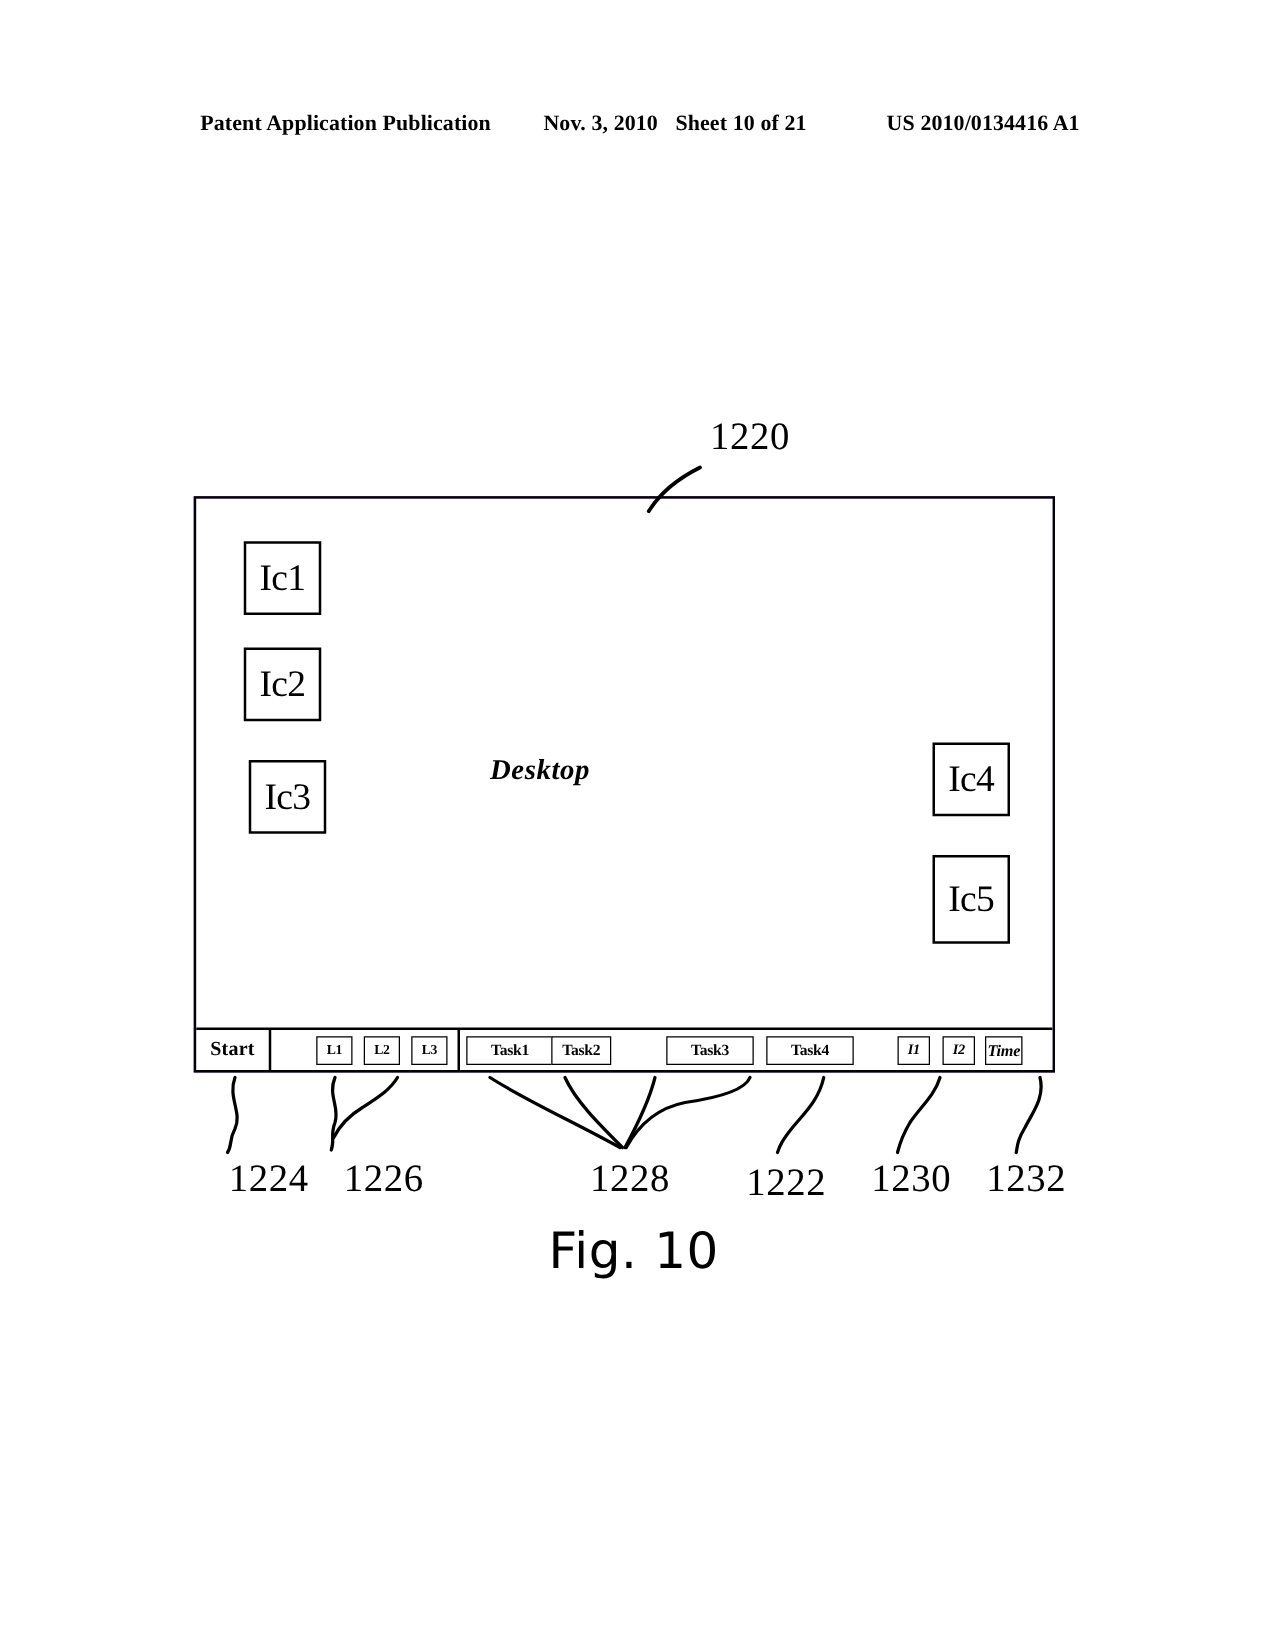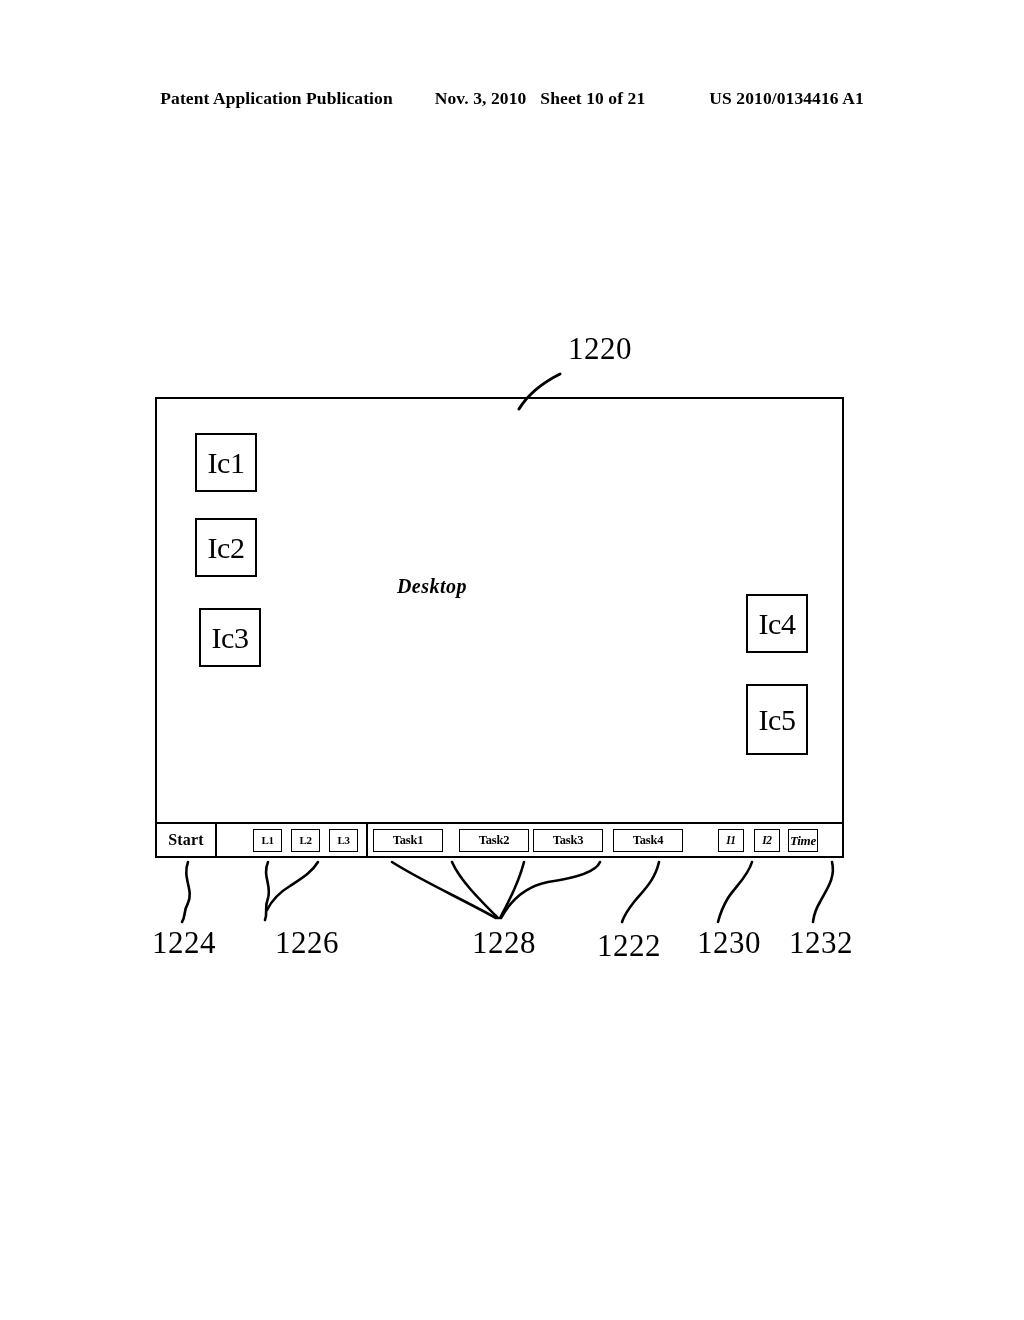--- a/index.html
+++ b/index.html
@@ -66,26 +66,26 @@
     font-size: 30px;
     line-height: 1;
     color: #000;
     letter-spacing: -0.5px;
   }
 
   
   .desktop-label {
     position: absolute;
     left: 0; width: 100%;
-    top: 176px;
+    top: 204px;
     text-align: center;
     font-family: "Liberation Serif", "DejaVu Serif", serif;
     font-style: italic;
     font-weight: bold;
-    font-size: 20px;
+    font-size: 23px;
     letter-spacing: 0.5px;
   }
   .desktop-label span { margin-left: -135px; }
 
   
   .taskbar {
     position: absolute;
     left: 0; bottom: 0;
     width: 100%; height: 34px;
     border-top: 2.5px solid #000;
@@ -203,21 +203,21 @@
           </div>
           <div class="tb-btn lang" style="left: 134px; width: 29px;">
             <span>L2</span>
           </div>
           <div class="tb-btn lang" style="left: 172px; width: 29px;">
             <span>L3</span>
           </div>
           <div class="tb-btn task" style="left: 216px; width: 70px;">
             <span>Task1</span>
           </div>
-          <div class="tb-btn task" style="left: 302px; width: 70px;">
+          <div class="tb-btn task" style="left: 284px; width: 48px;">
             <span>Task2</span>
           </div>
           <div class="tb-btn task" style="left: 376px; width: 70px;">
             <span>Task3</span>
           </div>
           <div class="tb-btn task" style="left: 456px; width: 70px;">
             <span>Task4</span>
           </div>
           <div class="tb-btn tray" style="left: 561px; width: 26px;">
             <span>I1</span>
@@ -249,24 +249,27 @@
 
       <path d="M659,862 C655,880 644,890 634,902 C626,912 624,916 622,922"></path>
 
       <path d="M752,862 C748,876 736,886 728,898 C722,908 720,914 718,922"></path>
 
       <path d="M832,862 C836,878 826,890 820,902 C814,912 814,916 813,922"></path>
     </g>
   </svg>
 
   <div id="ref-host">
-      <div class="ref-num" style="left: 152px; top: 925px;">1224</div>
+      <div class="ref-num" style="left: 183px; top: 925px;">1224</div>
       <div class="ref-num" style="left: 275px; top: 925px;">1226</div>
       <div class="ref-num" style="left: 472px; top: 925px;">1228</div>
       <div class="ref-num" style="left: 597px; top: 928px;">1222</div>
       <div class="ref-num" style="left: 697px; top: 925px;">1230</div>
       <div class="ref-num" style="left: 789px; top: 925px;">1232</div>
     </div>
 
   <div class="ref-num" style="left:568px; top:331px;">1220</div>
 
+  <div class="fig-caption">
+    <span>Fig. 10</span>
+  </div>
 
 </div>
 
 </body></html>

